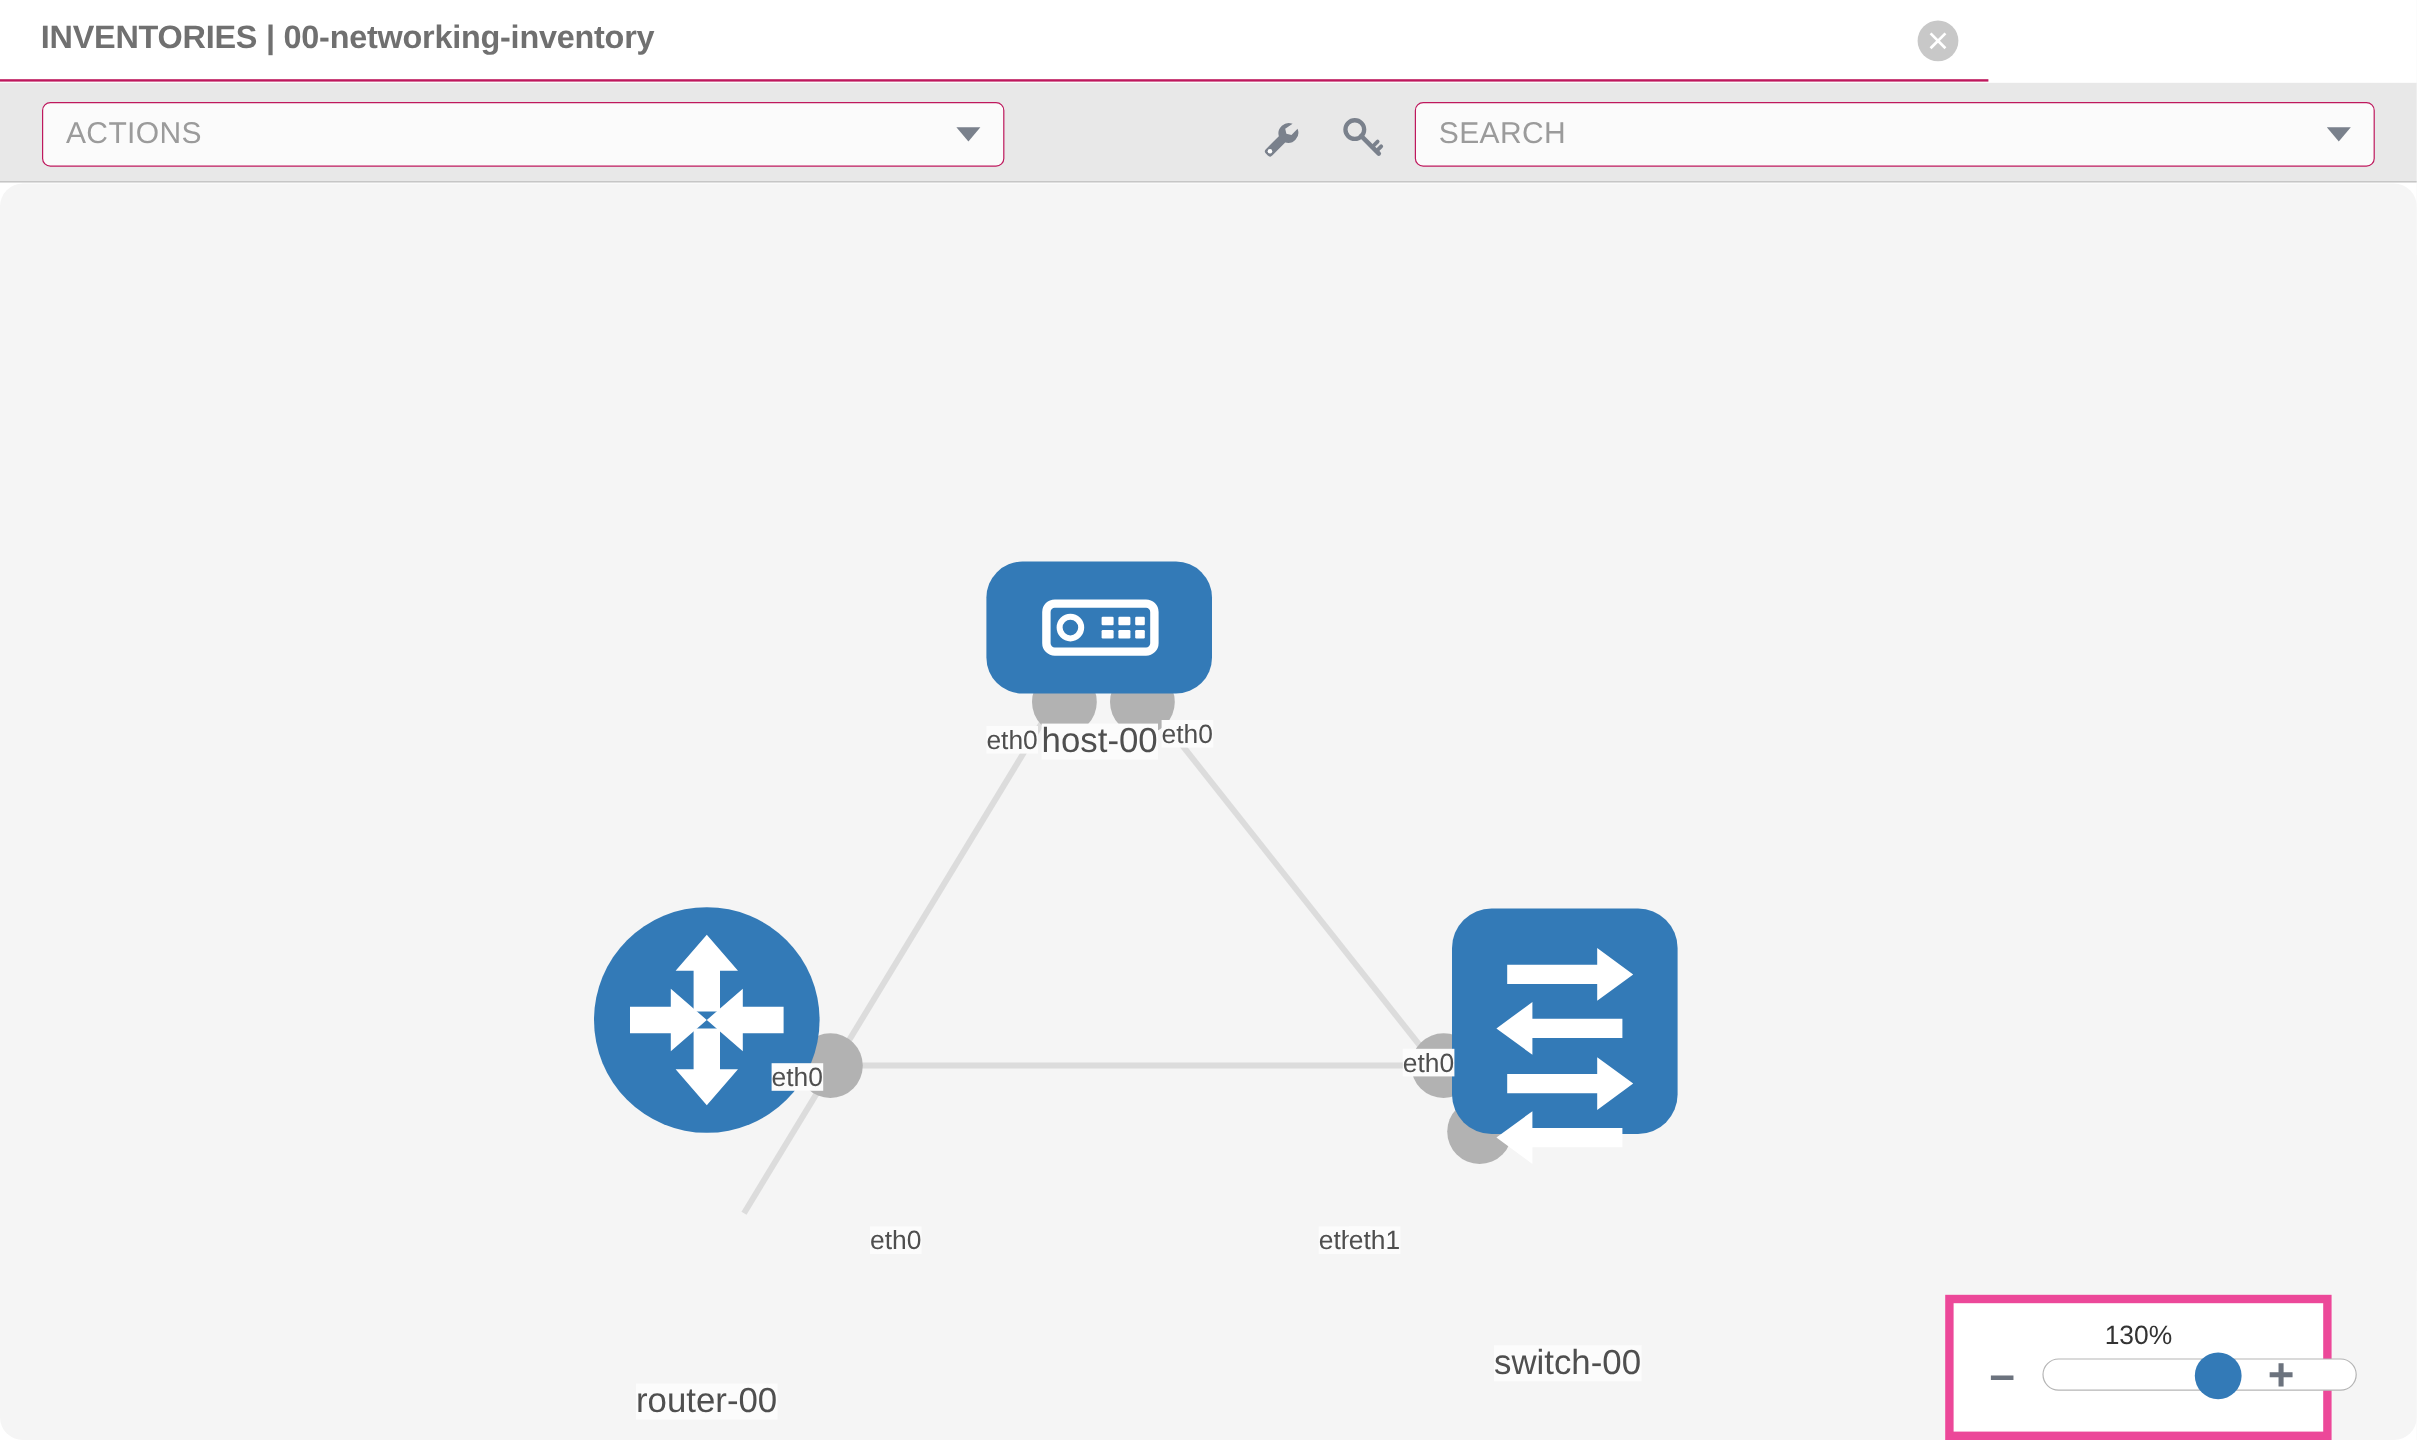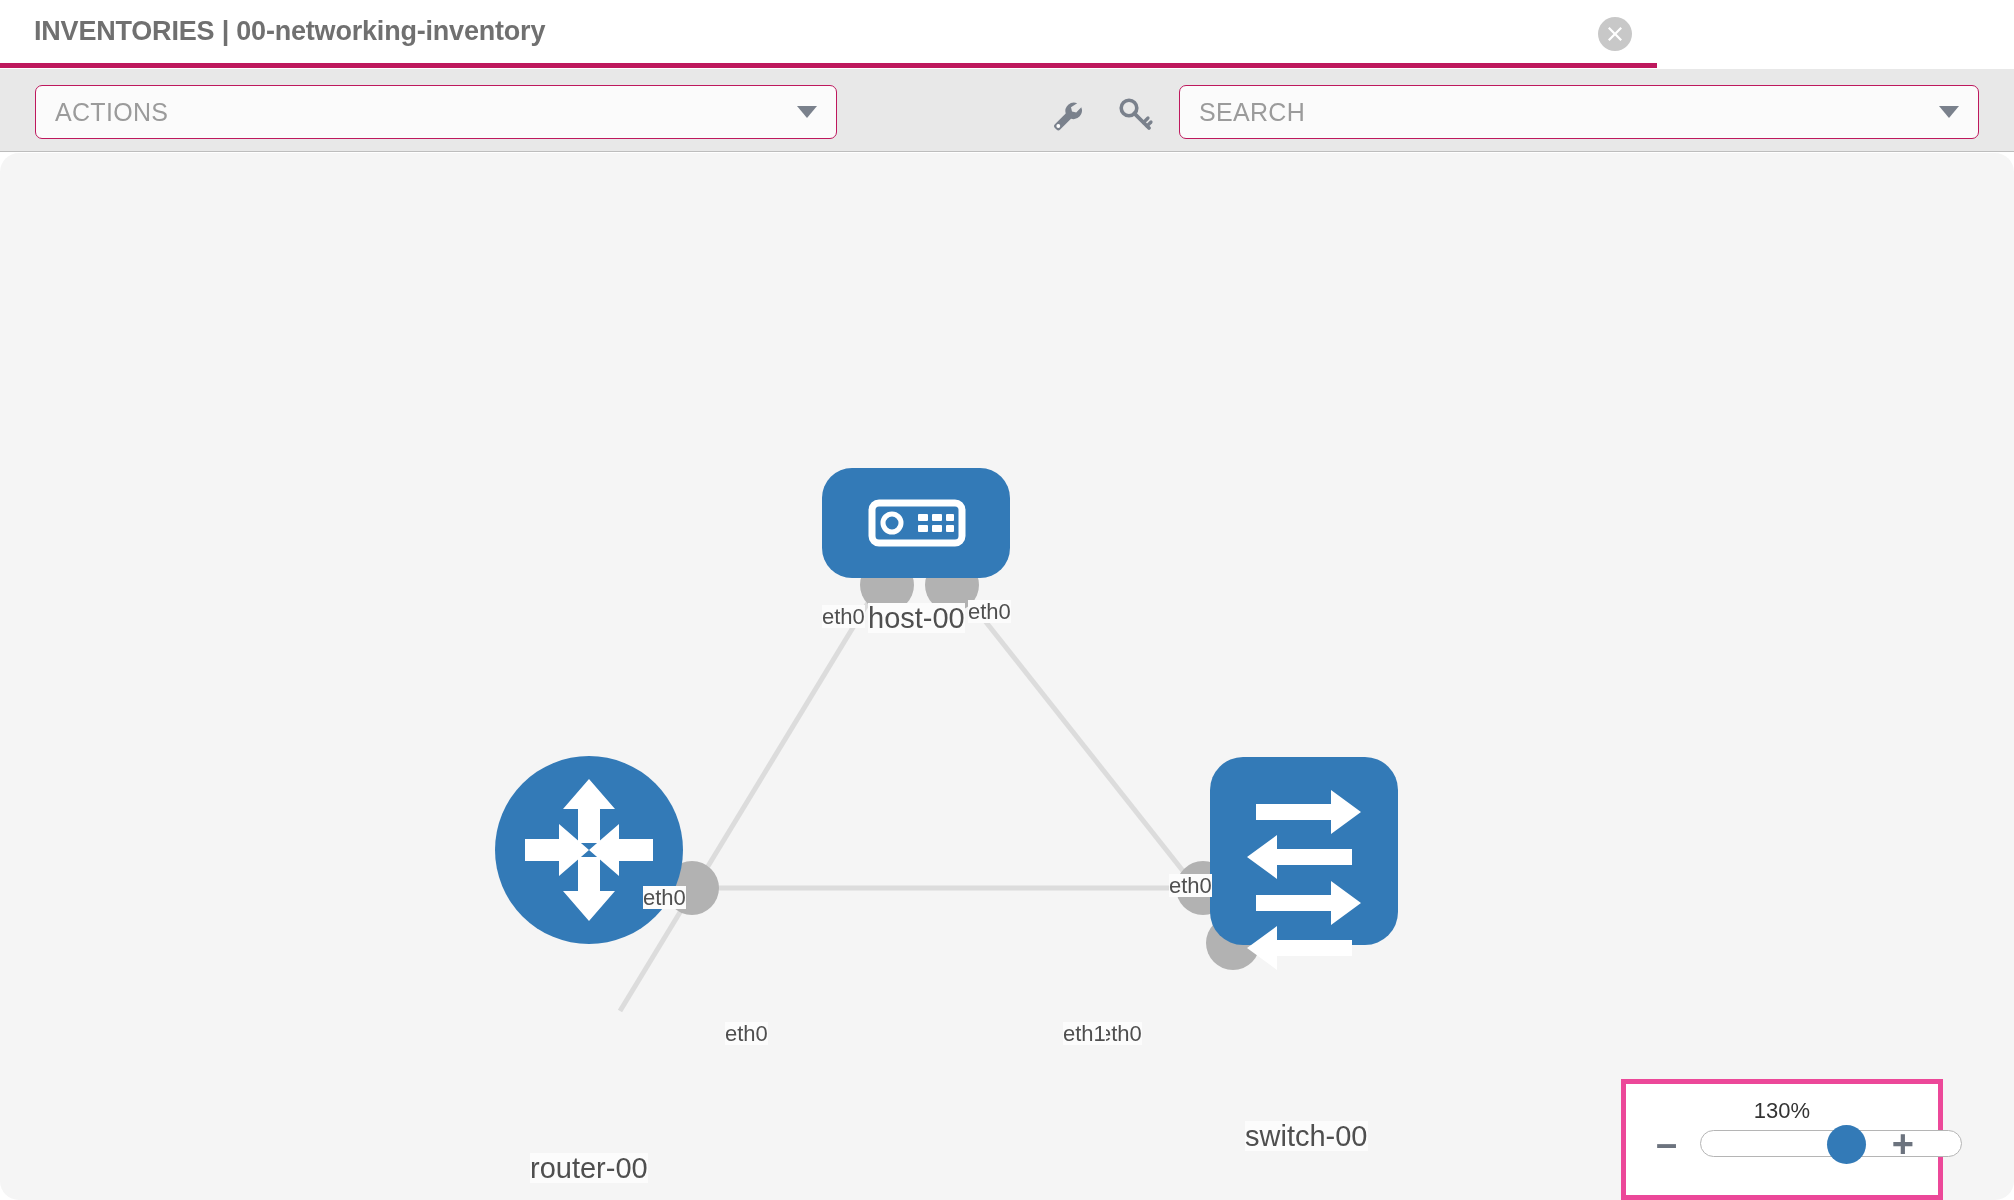--- a/index.html
+++ b/index.html
@@ -7,21 +7,21 @@
     width: 2014px; height: 1200px;
     font-family: "Liberation Sans", sans-serif;
     background: #f5f5f5;
     overflow: hidden;
   }
   #app { position: relative; width: 2014px; height: 1200px; background: #ffffff; }
 
   
   .header {
     position: absolute; left: 0; top: 0; width: 1657px; height: 68px;
-    background: #ffffff; border-bottom: 5px solid #be185d;
+    background: #ffffff; border-bottom: 2px solid #be185d;
   }
   .header-title {
     position: absolute; left: 34px; top: 16px;
     font-size: 27px; font-weight: bold; color: #707070;
     letter-spacing: -0.2px; white-space: nowrap;
   }
   .close-btn {
     position: absolute; right: 25px; top: 17px;
     width: 34px; height: 34px; border-radius: 50%;
     background: #c8c8c8; cursor: pointer;
@@ -74,21 +74,21 @@
     color: #4f4f4f; background: #fcfcfc;
     line-height: 1.05;
   }
   .lbl-node { font-size: 29px; }
   .lbl-if   { font-size: 22px; }
 
   
   .zoom-panel {
     position: absolute; left: 1621px; top: 1079px;
     width: 322px; height: 121px;
-    background: #ffffff; border: 5px solid #ec4899;
+    background: #ffffff; border: 7px solid #ec4899;
   }
   .zoom-level {
     position: absolute; top: 14px; left: 0; width: 100%;
     text-align: center; font-size: 22px; color: #333333;
   }
   .zoom-minus, .zoom-plus {
     position: absolute; top: 47px; color: #6c737e; cursor: pointer;
     font-size: 38px; line-height: 26px; font-weight: bold; user-select: none;
   }
   .zoom-minus { left: 30px; }
@@ -212,21 +212,21 @@
     <div class="lbl lbl-if" style="left:968px; top:447px;">eth0</div>
 
     <div class="lbl lbl-if" style="left:643px; top:733px;">eth0</div>
 
     <div class="lbl lbl-if" style="left:1169px; top:721px;">eth0</div>
 
     <div class="lbl lbl-if" style="left:725px; top:869px;">eth0</div>
 
     <div class="lbl lbl-if" style="left:1099px; top:869px;">eth0</div>
 
-    <div class="lbl lbl-if" style="left:1063px; top:869px;text-align:right;">eth1</div>
+    <div class="lbl lbl-if" style="left:1124px; top:869px;text-align:right;">eth1</div>
 
     <div class="lbl lbl-node" style="left:530px; top:1000px;">router-00</div>
 
     <div class="lbl lbl-node" style="left:1245px; top:968px;">switch-00</div>
   </div>
 
   <div class="zoom-panel">
     <div class="zoom-level">130%</div>
     <div class="zoom-minus">–</div>
     <div class="zoom-track">

